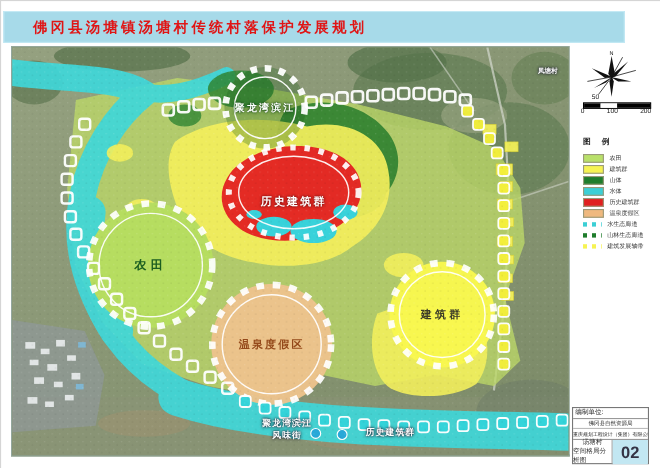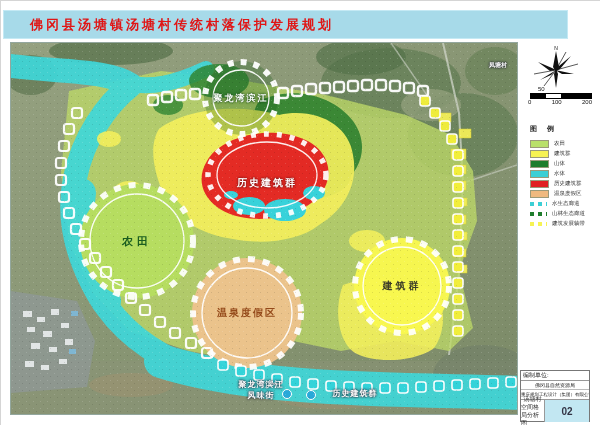--- a/index.html
+++ b/index.html
@@ -39,22 +39,22 @@
   .infobox{position:absolute;left:2px;top:328px;width:68px;height:50px;border:1px solid #777;
            background:#fff;font-size:6px;color:#222;}
   .ib-row1{height:9px;line-height:9px;padding-left:2px;border-bottom:1px solid #999;}
   .ib-row2{height:8px;line-height:8px;text-align:center;font-size:5px;border-bottom:1px solid #bbb;
            white-space:nowrap;overflow:hidden;}
   .ib-row3{height:9px;line-height:9px;text-align:center;font-size:4.5px;border-bottom:1px solid #999;
            white-space:nowrap;overflow:hidden;}
   .ib-row4{display:flex;height:22px;}
   .ib-plate{flex:1;border-right:1px solid #999;display:flex;flex-direction:column;justify-content:center;
             align-items:center;font-size:6px;line-height:1.35;color:#333;}
-  .ib-page{width:44px;background:#c2e7f2;display:flex;align-items:center;justify-content:center;
-           font-size:10px;font-weight:bold;color:#334;}
+  .ib-page{width:32px;background:#c2e7f2;display:flex;align-items:center;justify-content:center;
+           font-size:15px;font-weight:bold;color:#334;}
 </style>
 </head>
 <body>
 
 <div class="page">
 
   <div class="titlebar">
     <div class="title">佛冈县汤塘镇汤塘村传统村落保护发展规划</div>
   </div>
 

